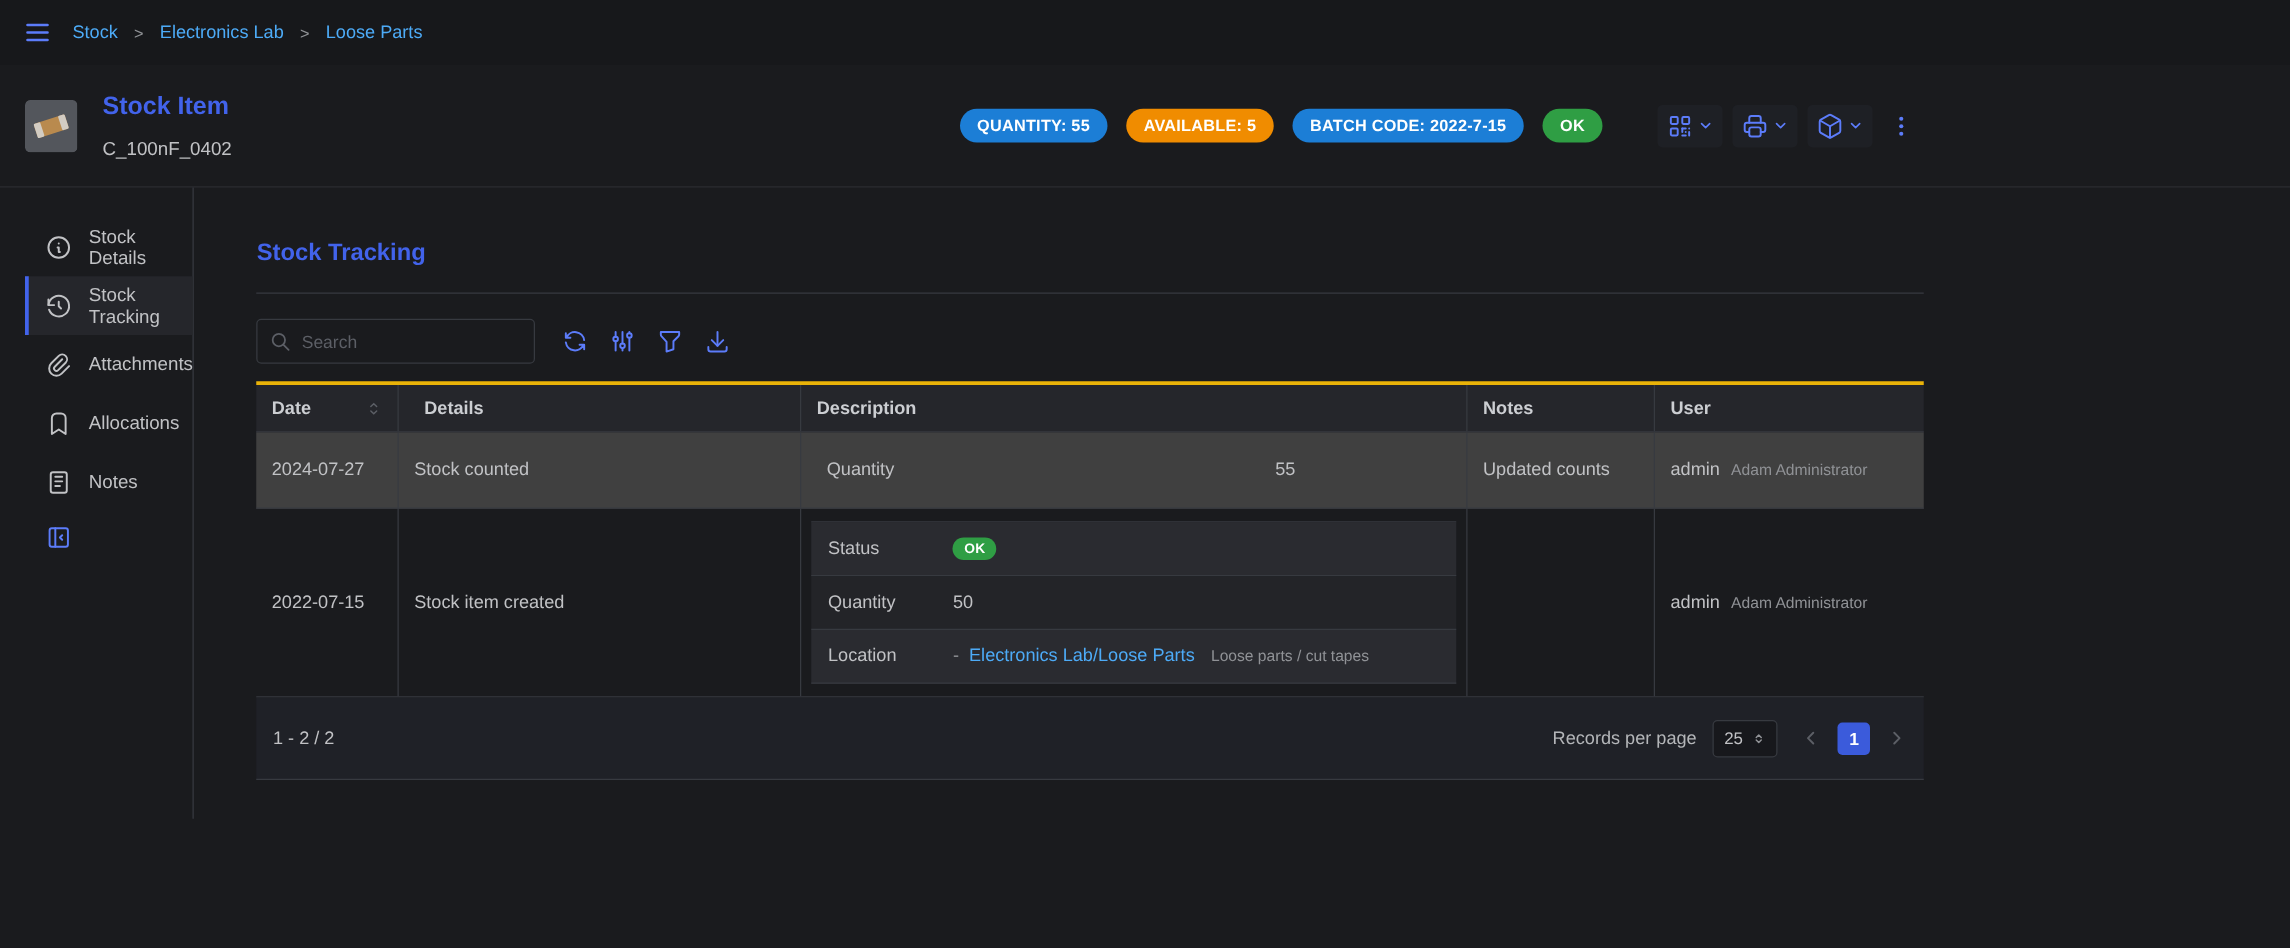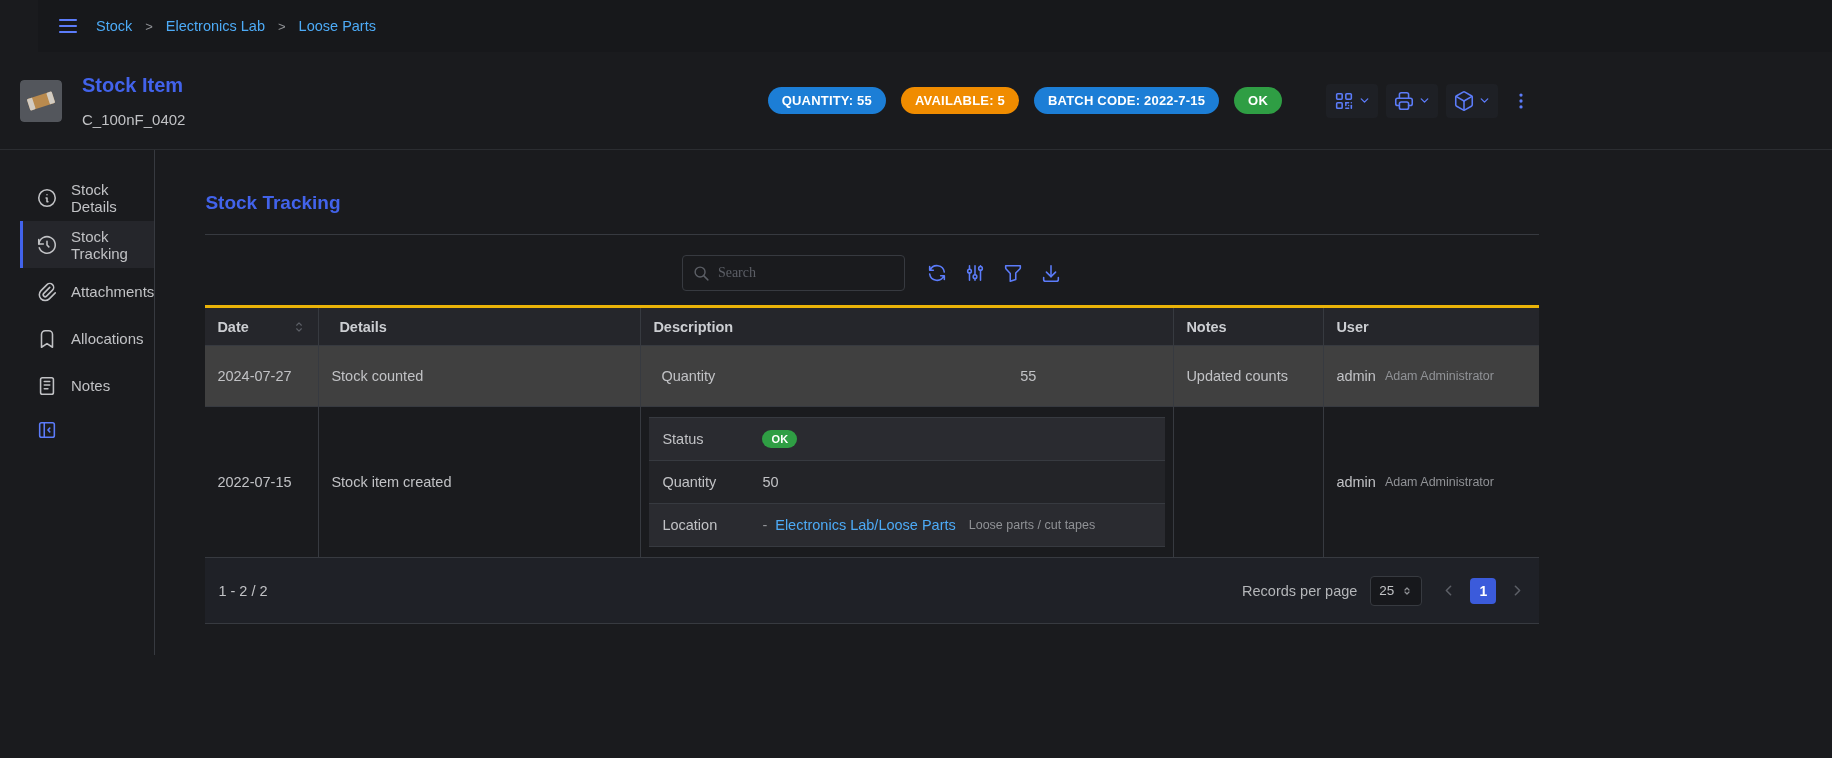--- a/index.html
+++ b/index.html
@@ -6,21 +6,21 @@
   html, body { width: 1832px; height: 758px; overflow: hidden; }
   body {
     background: #1a1b1e;
     color: #c1c2c5;
     font-family: "Liberation Sans", sans-serif;
   }
   .icon { display: inline-flex; align-items: center; justify-content: center; flex: 0 0 auto; }
   svg { display: block; fill: none; stroke: currentColor; stroke-width: 1.7; stroke-linecap: round; stroke-linejoin: round; }
 
   
-  .topbar { height: 52px; background: #17181b; display: flex; align-items: center; padding-left: 18px; gap: 16px; margin-left: 38px; }
+  .topbar { height: 52px; background: #17181b; display: flex; align-items: center; padding-left: 18px; gap: 16px; }
   .burger { color: #5c7cfa; cursor: pointer; background: none; border: none; }
   .breadcrumbs { display: flex; align-items: center; gap: 13px; font-size: 14.5px; }
   .breadcrumbs a { color: #4dabf7; text-decoration: none; cursor: pointer; }
   .crumb-sep { color: #909296; font-size: 13px; }
 
   
   .header-band { border-bottom: 1px solid #2b2d31; }
   .page-header { width: 1556px; height: 97px; display: flex; align-items: center; padding: 0 20px; }
   .thumb { width: 42px; height: 42px; border-radius: 4px; overflow: hidden; cursor: pointer; flex: 0 0 auto; }
   .titles { margin-left: 20px; display: flex; flex-direction: column; gap: 14px; }
@@ -42,21 +42,21 @@
                padding-left: 16px; font-size: 15px; color: #c1c2c5; cursor: pointer; }
   .side-item .icon { color: #c1c2c5; }
   .side-item.active { background: #25262b; }
   .side-item.active::before { content: ""; position: absolute; left: 0; top: 0; bottom: 0; width: 3px; background: #4263eb; }
   .collapse-btn { margin: 10px 0 0 16px; background: none; border: none; color: #5c7cfa; cursor: pointer; }
 
   
   .panel { flex: 1; padding: 42px 20px 0 14px; }
   .panel-heading { font-size: 19px; font-weight: 700; color: #4263eb; }
   .panel-divider { border: none; border-top: 1px solid #373a40; margin-top: 20px; }
-  .toolbar { display: flex; align-items: center; justify-content: center; gap: 14px; margin: 20px 0 14px; font-family: Liberation Serif, serif; }
+  .toolbar { display: flex; align-items: center; justify-content: flex-start; gap: 14px; margin: 20px 0 14px; }
   .search-box { width: 223px; height: 36px; border: 1px solid #373a40; border-radius: 4px; background: #1a1b1e;
                 display: flex; align-items: center; padding: 0 10px; gap: 8px; margin-right: 6px; }
   .search-box .icon { color: #5c5f66; }
   .search-box input { flex: 1; min-width: 0; background: transparent; border: none; outline: none;
                       color: #c1c2c5; font-size: 14px; font-family: inherit; }
   .search-box input::placeholder { color: #5c5f66; }
   .tool-btn { background: none; border: none; color: #5c7cfa; cursor: pointer; padding: 1px; }
 
   
   .table { width: 1334px; border-top: 3px solid #eab308; }

